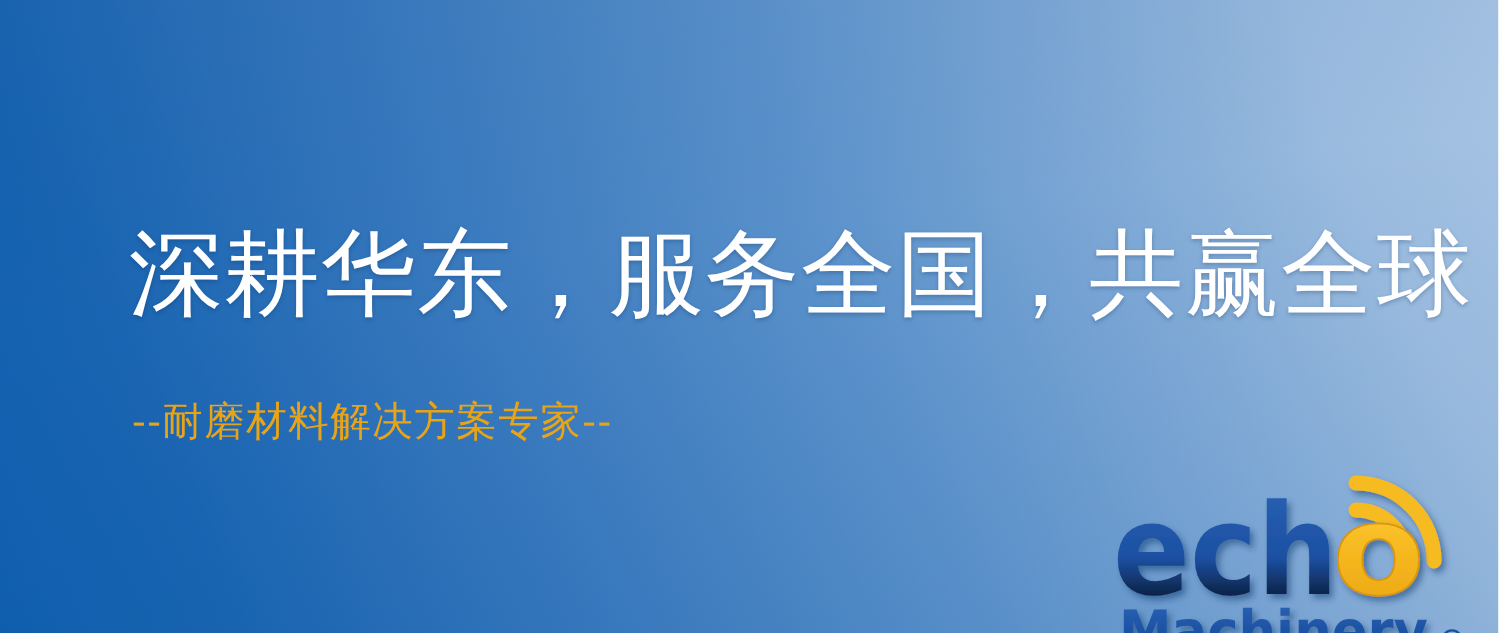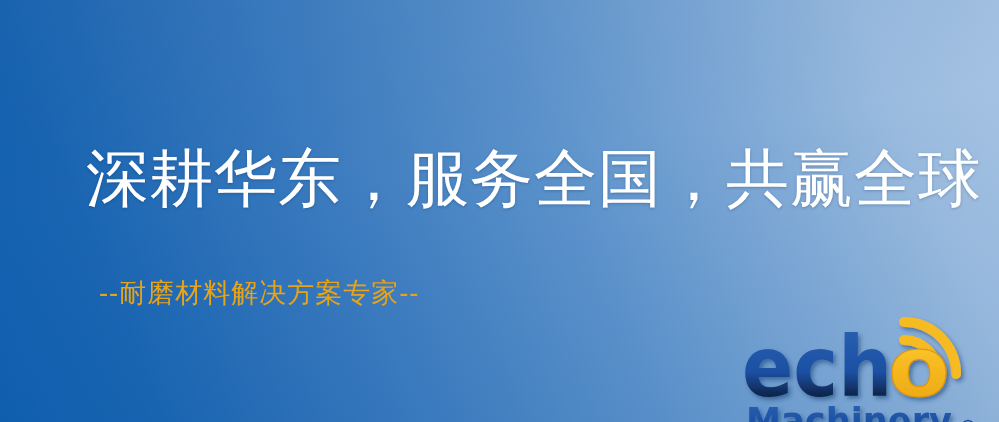--- a/index.html
+++ b/index.html
@@ -33,36 +33,36 @@
     inset: 0;
     background: linear-gradient(172deg, rgba(8,70,140,0.10) 0%, rgba(8,70,140,0.0) 40%, rgba(8,70,140,0.06) 100%);
     pointer-events: none;
   }
 
   .headline {
     position: absolute;
     left: 86px;
     top: 152px;
     margin: 0;
-    font-family: Liberation Mono, monospace;
+    font-family: Liberation Sans, sans-serif;
     font-weight: 400;
     font-size: 63px;
     line-height: 1.0;
     letter-spacing: 1px;
     color: #ffffff;
     white-space: nowrap;
     text-shadow: 0 1px 3px rgba(0, 38, 84, 0.28);
     z-index: 3;
   }
 
   .subhead {
     position: absolute;
     left: 88px;
     top: 268px;
-    margin: 11px;
+    margin: 0;
     font-family: "DejaVu Serif", "Liberation Serif", serif;
     font-weight: 400;
     font-size: 27px;
     line-height: 1.0;
     letter-spacing: 1px;
     color: #e8a317;
     white-space: nowrap;
     z-index: 3;
   }
 

